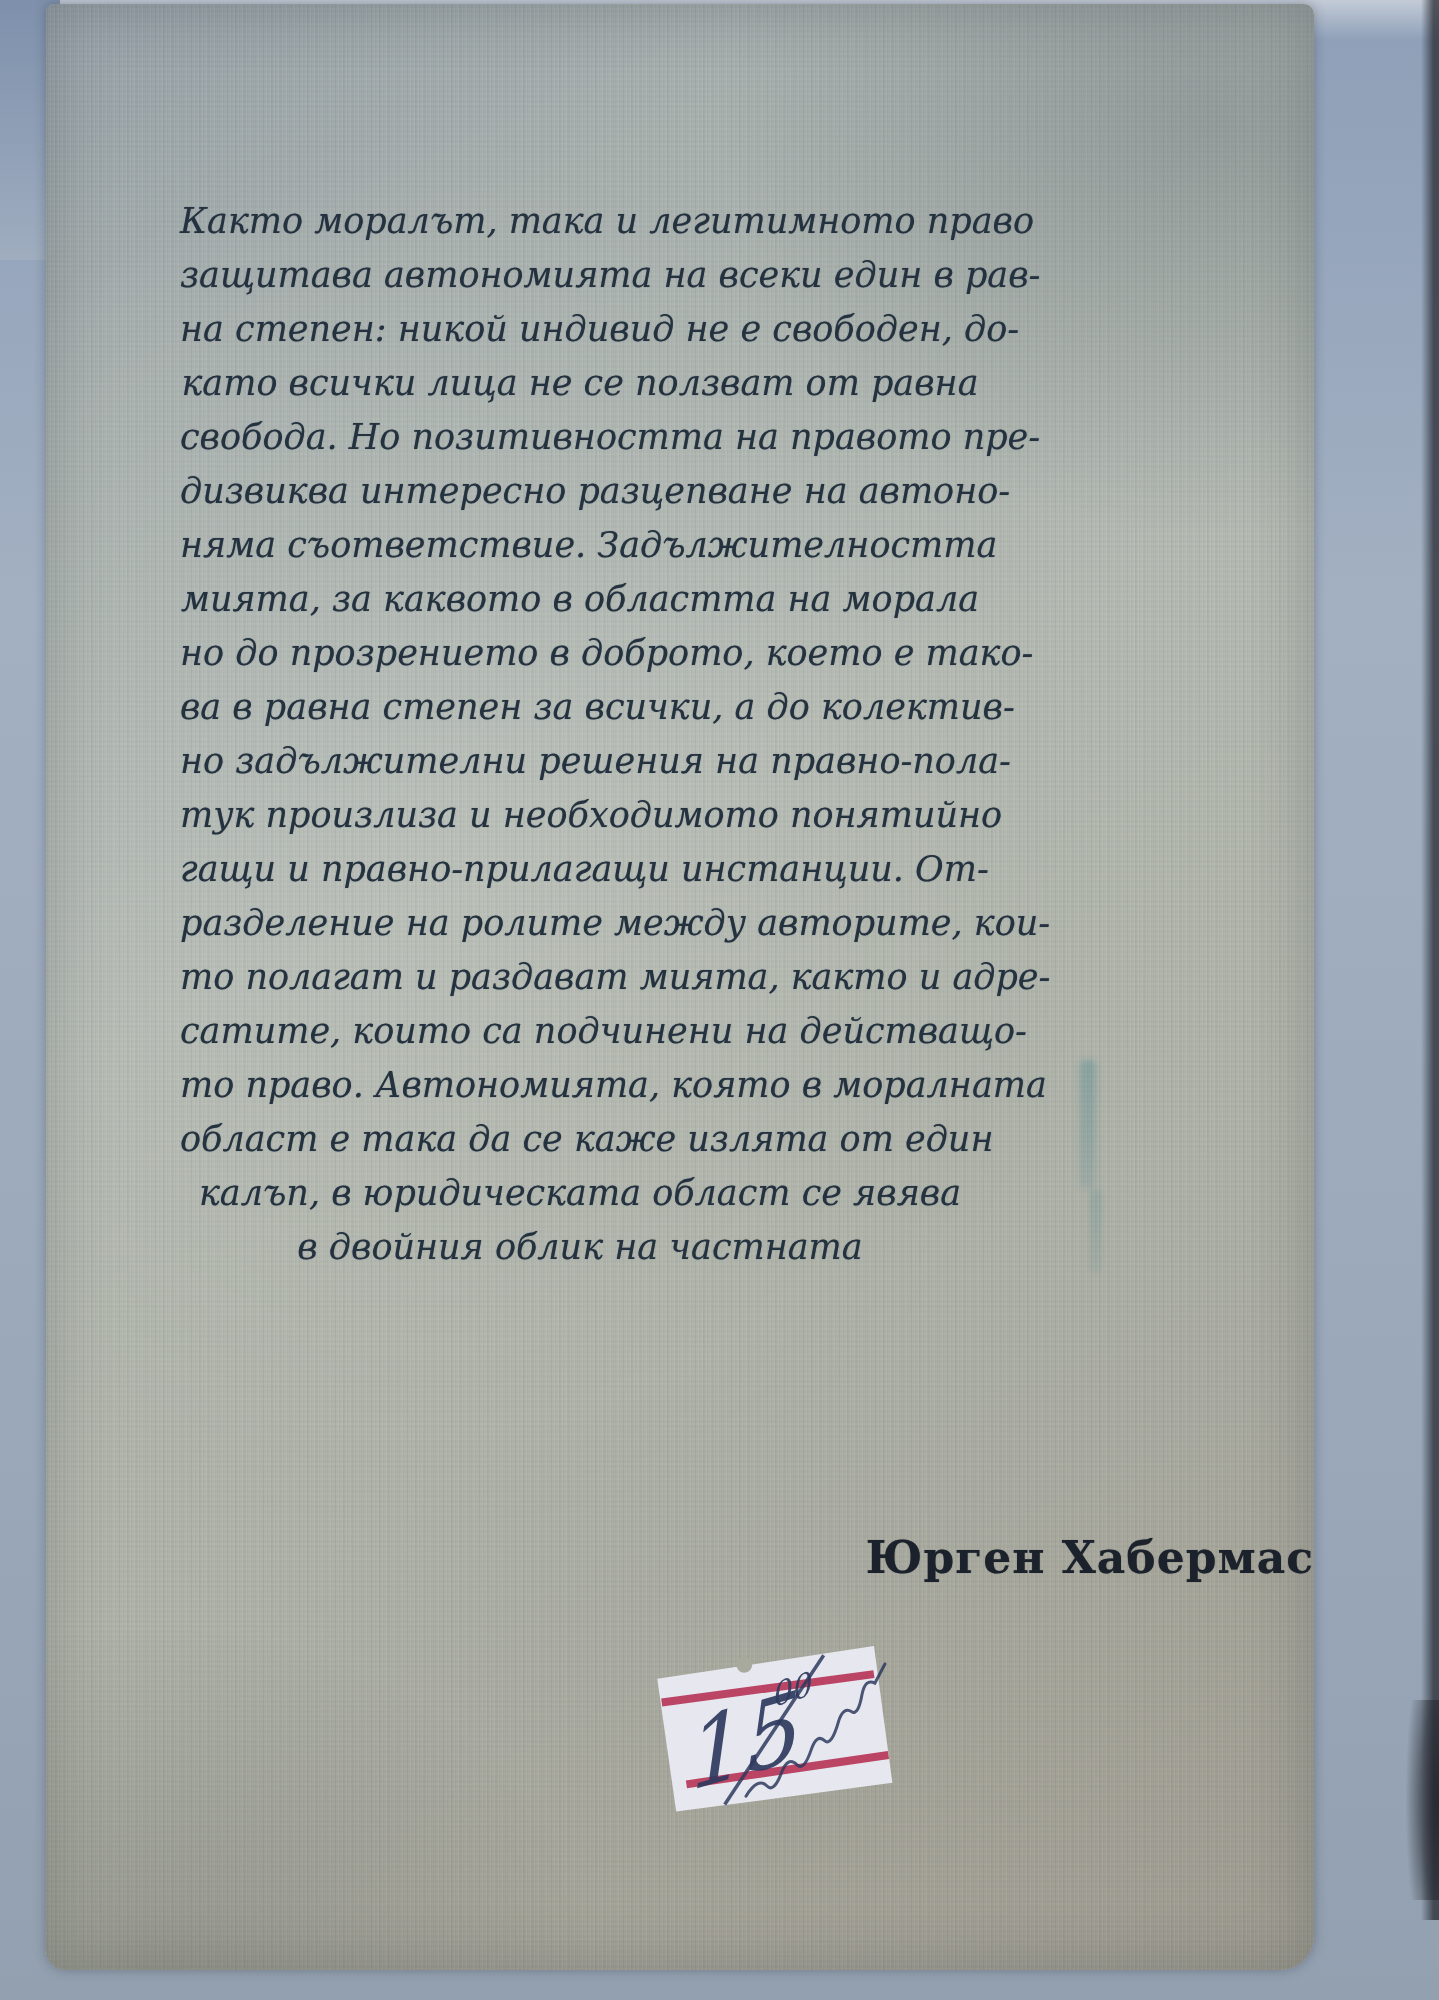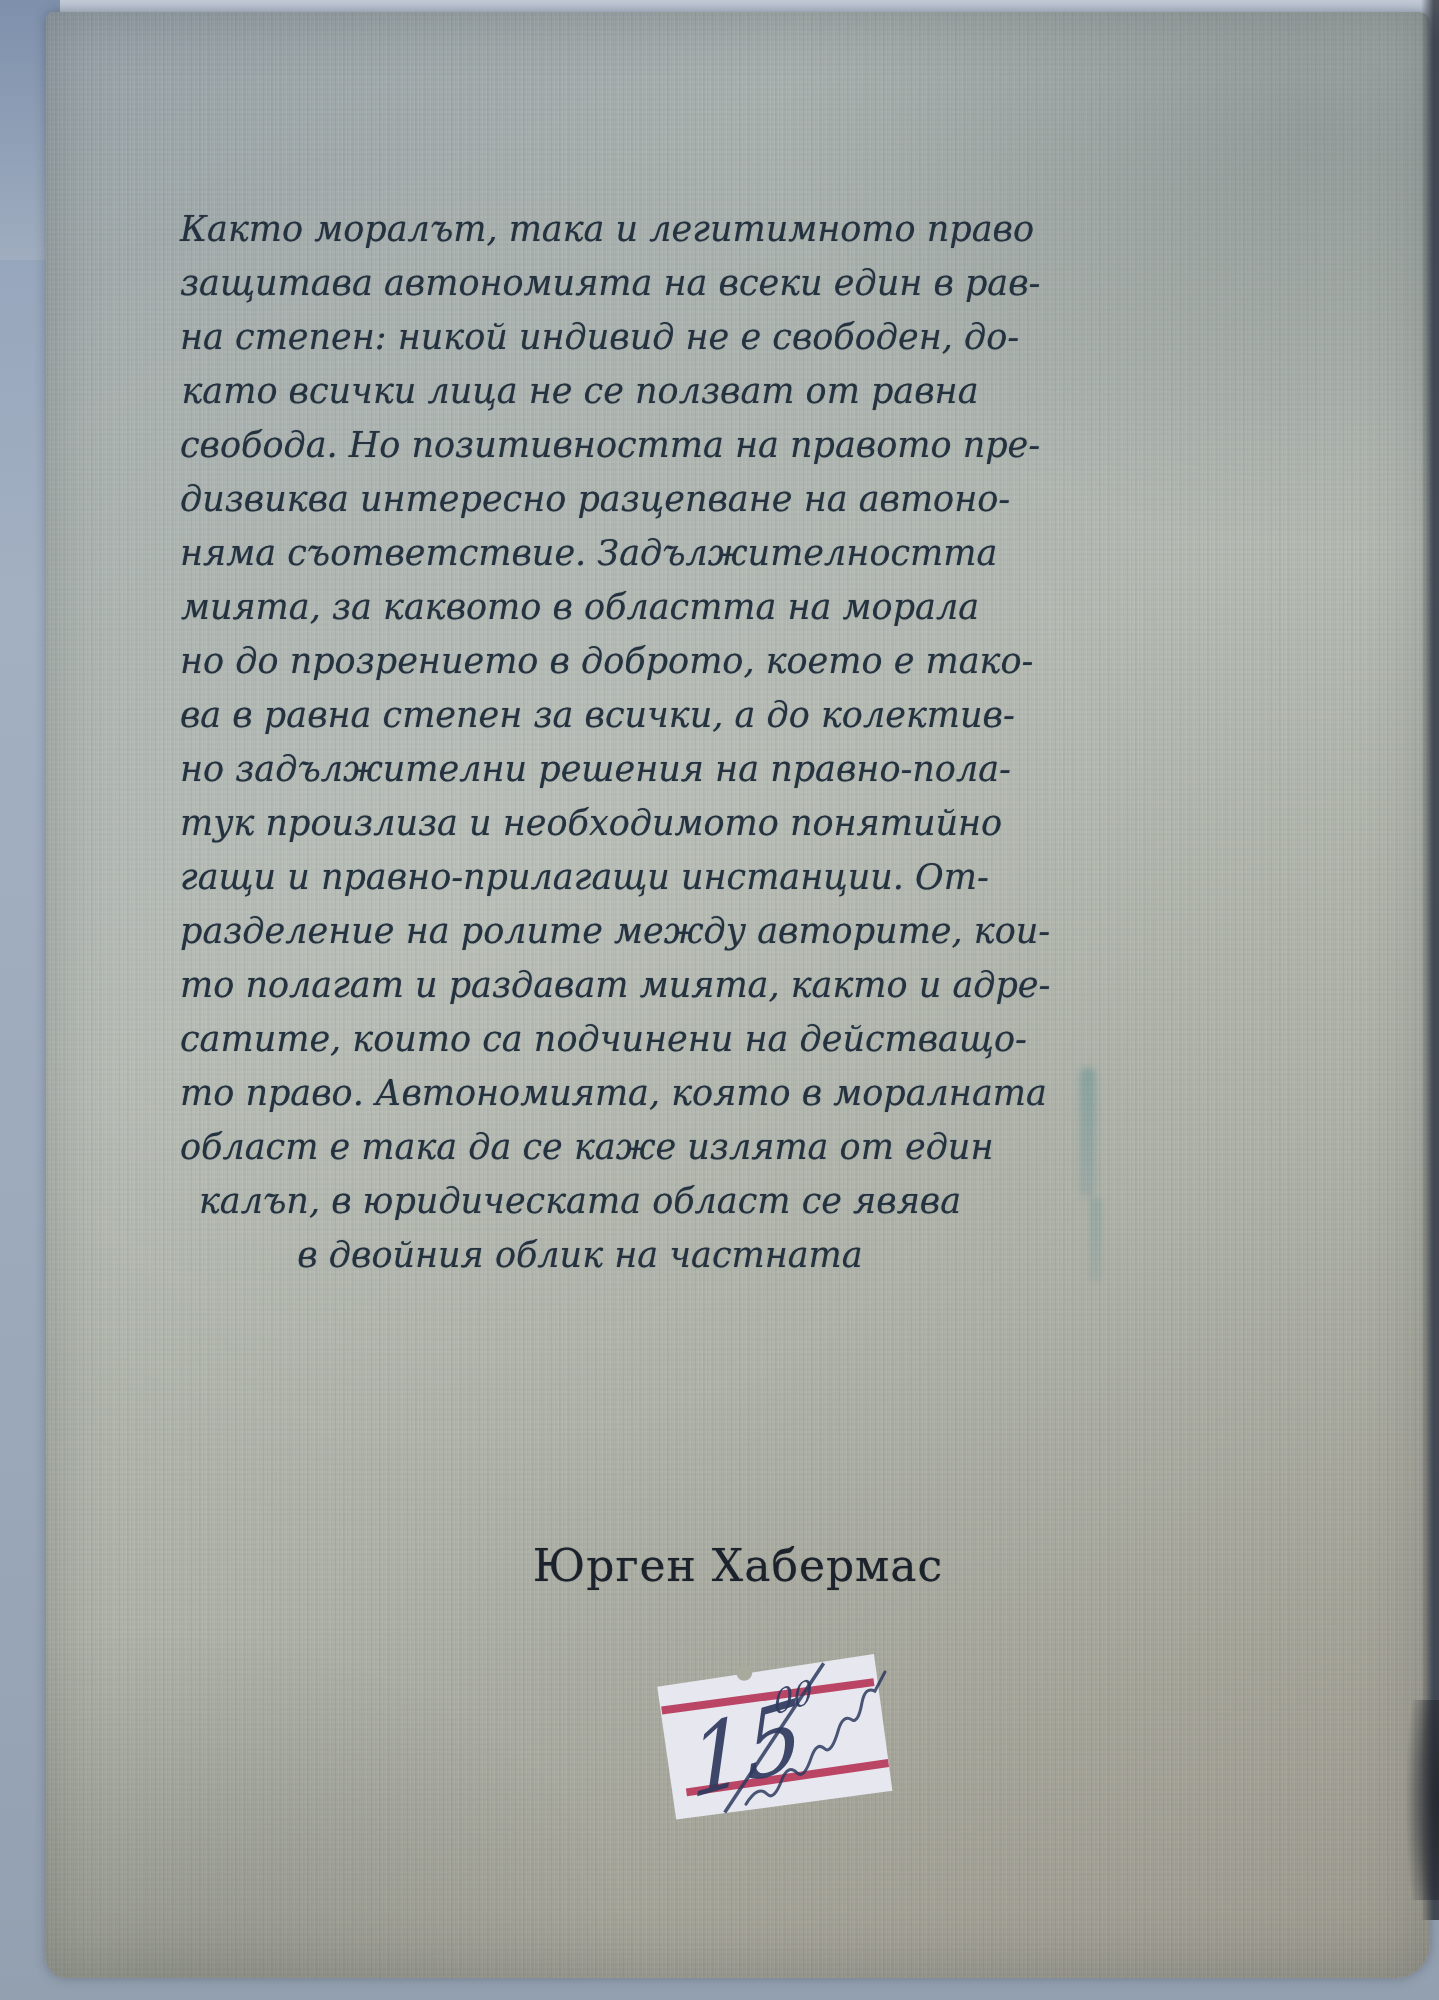--- a/index.html
+++ b/index.html
@@ -17,21 +17,21 @@
     position:absolute;right:0;top:0;width:18px;height:1920px;
     background:linear-gradient(90deg,rgba(40,44,52,0) 0%,rgba(40,44,52,.75) 70%);
     z-index:3;
   }
   .right-edge-wedge{
     position:absolute;right:0;top:1700px;width:42px;height:200px;
     background:radial-gradient(80% 90% at 100% 50%,rgba(35,38,46,.9) 0%,rgba(35,38,46,.55) 55%,rgba(35,38,46,0) 100%);
     z-index:3;
   }
   .book-cover{
-    position:absolute;left:46px;top:12px;width:1384px;height:1966px;
+    position:absolute;left:46px;top:4px;width:1268px;height:1966px;
     border-radius:8px 10px 34px 20px;
     background:
       repeating-linear-gradient(90deg,rgba(255,255,255,.055) 0 1px,rgba(30,40,40,.035) 1px 2px,rgba(0,0,0,0) 2px 4px),
       repeating-linear-gradient(90deg,rgba(85,95,92,.05) 0 2px,rgba(0,0,0,0) 2px 9px),
       repeating-linear-gradient(0deg,rgba(255,255,255,.025) 0 2px,rgba(60,70,68,.02) 2px 5px),
       linear-gradient(155deg,#96a1a8 0%,#a8b0ae 16%,#b4bab2 42%,#aeb2a8 65%,#a5a499 84%,#9c9a8e 100%);
     box-shadow:inset 0 0 60px rgba(50,60,64,.25), 0 0 12px rgba(40,45,55,.35);
     z-index:1;
   }
   .cover-shade{
@@ -45,22 +45,22 @@
     position:absolute;left:134px;top:190px;width:800px;
     text-align:center;
     color:var(--text-ink,#243240);
     font-size:35px;line-height:54px;
     font-style:italic;
     text-shadow:0 0 1px rgba(36,50,64,.55);
   }
   .quote-block .ln{white-space:nowrap;}
   .author-name{
     position:absolute;left:0;top:1528px;width:100%;
-    text-align:center;
-    font-weight:normal;font-size:44px;
+    text-align:right;
+    font-weight:bold;font-size:44px;
     color:var(--author-ink,#1b222c);
     text-shadow:0 0 1px rgba(27,34,44,.6);
     letter-spacing:1px;
   }
   .price-sticker{
     position:absolute;left:609px;top:1645px;width:236px;height:158px;
     transform:rotate(-6deg);
   }
   .ink-smudge{
     position:absolute;left:1034px;top:1055px;width:16px;height:130px;

